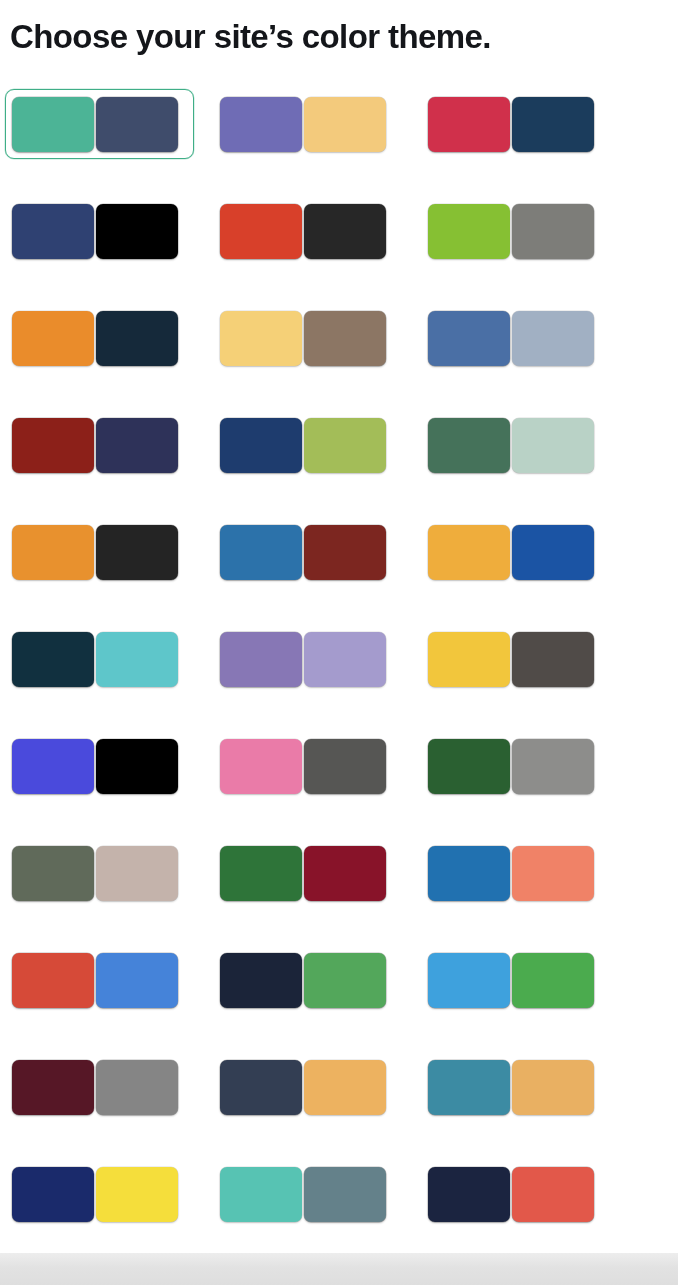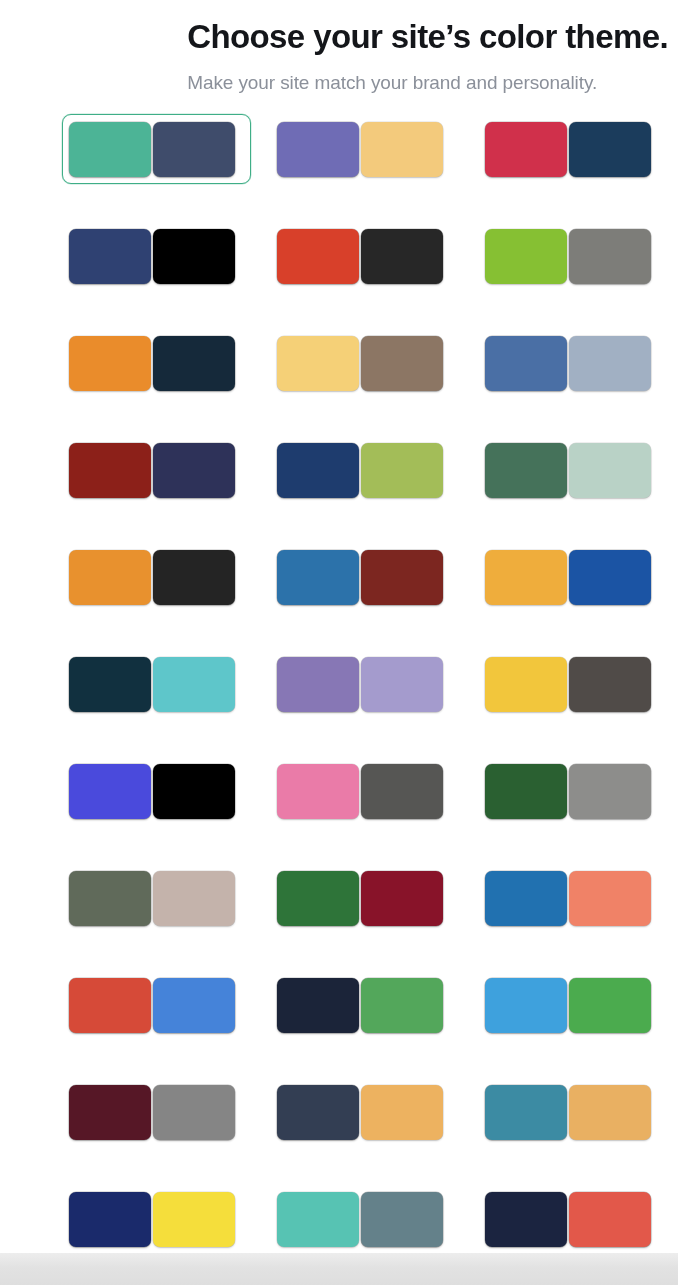--- a/index.html
+++ b/index.html
@@ -16,21 +16,20 @@
     position: relative;
     background: #ffffff;
   }
 
   #page {
     position: absolute;
     inset: 0;
     background: #ffffff;
     display: flex;
     flex-direction: column;
-    align-items: flex-end;
   }
 
   
   .header {
     padding: 16px 10px 0 10px;
     flex: 0 0 auto;
   }
   .page-title {
     font-size: 33px;
     line-height: 42px;
@@ -113,21 +112,20 @@
     background: linear-gradient(to bottom, #ededed 0%, #e2e2e2 45%, #dedede 100%);
   }
 </style>
 </head>
 <body>
 
 <div id="page">
 
   <div class="header">
     <h1 class="page-title">Choose your site’s color theme.</h1>
-    <p class="page-subtitle">Make your site match your brand and personality.</p>
   </div>
 
   <div class="themes-scroll">
     <div class="themes-grid" id="themes-grid">
         <div class="theme-card selected">
           <div class="swatch-pair">
             <div class="swatch" style="background: rgb(76, 180, 150);"></div>
             <div class="swatch" style="background: rgb(63, 76, 107);"></div>
           </div>
         </div>

